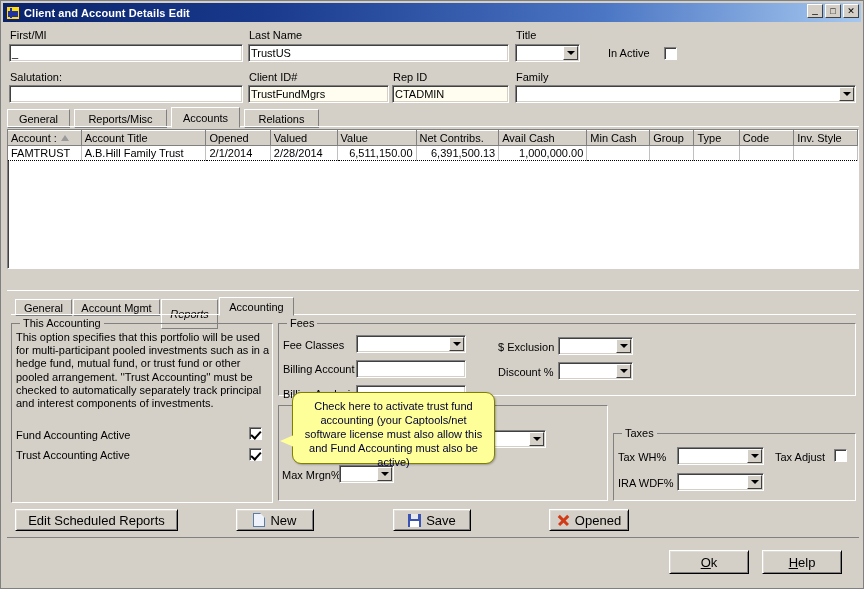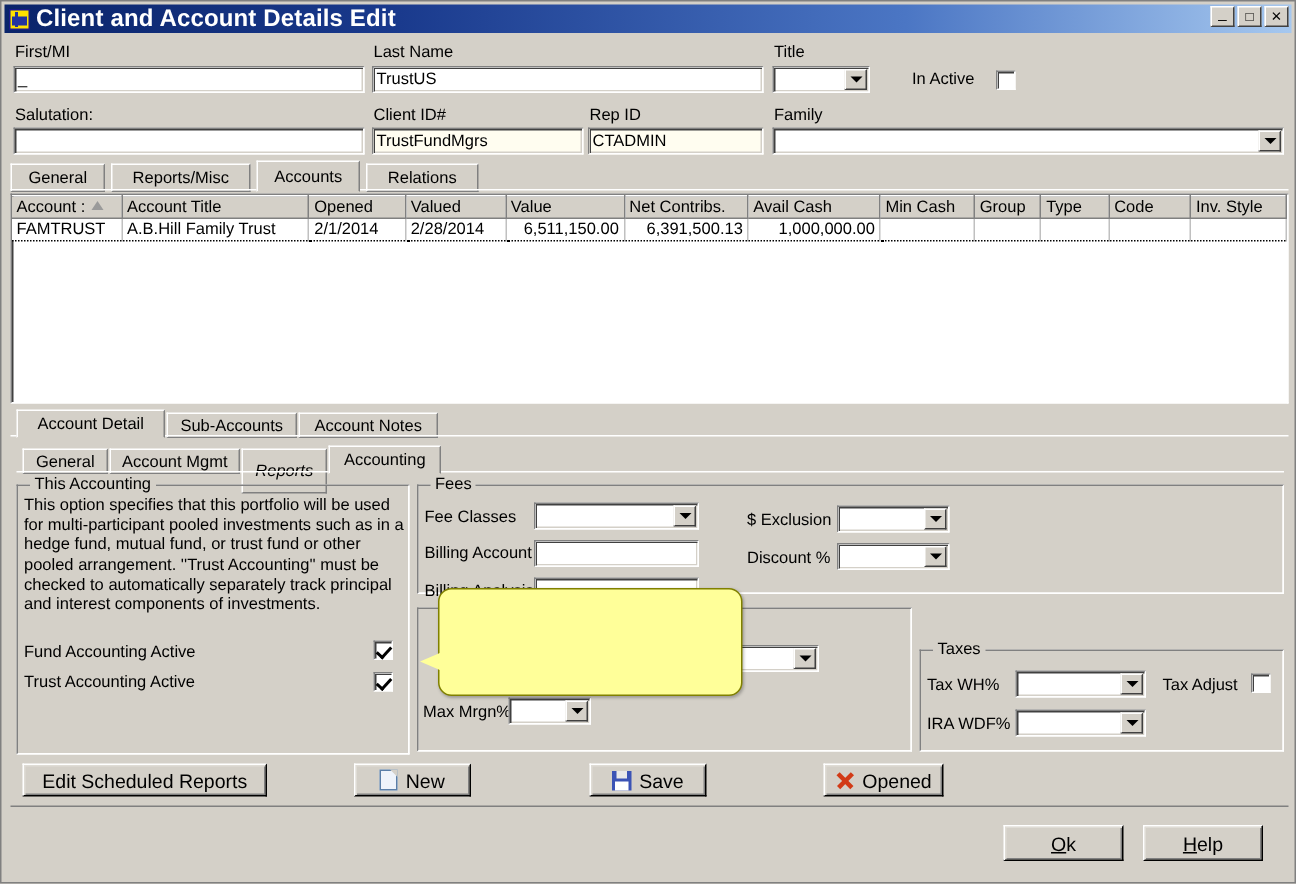--- a/index.html
+++ b/index.html
@@ -30,21 +30,21 @@
   }
   .title-icon:before{
     content:"";position:absolute;left:1px;top:4px;width:10px;height:6px;
     background:#2233a0;
   }
   .title-icon:after{
     content:"";position:absolute;left:3px;top:1px;width:2px;height:10px;
     background:#2233a0;
   }
   .title-text{
-    color:#fff;font-weight:bold;font-size:16px;letter-spacing:.1px;
+    color:#fff;font-weight:bold;font-size:11px;letter-spacing:.1px;
     white-space:nowrap;
   }
   .title-btns{position:absolute;right:2px;top:1px;display:flex;gap:2px;}
   .tbtn{
     width:16px;height:14px;background:#d4d0c8;
     border:1px solid;border-color:#ffffff #404040 #404040 #ffffff;
     position:relative;box-sizing:border-box;cursor:default;
   }
   .tbtn .g{position:absolute;left:0;right:0;top:0;bottom:0;
     display:flex;align-items:center;justify-content:center;
@@ -302,31 +302,20 @@
             <td style="width: 64px;"></td>
             <td style="width: 45px;"></td>
             <td style="width: 47px;"></td>
             <td style="width: 57px;"></td>
             <td style="width: 65px;"></td>
           </tr>
         </tbody>
     </table>
   </div>
 
-  <div class="tabstrip" id="detailTabs" style="left:6px;top:272px;width:852px;height:18px;">
-      <div class="tab sel" style="left: 4px; top: 0px; width: 99px; height: 19px;">
-        <span>Account Detail</span>
-      </div>
-      <div class="tab" style="left: 104px; top: 2px; width: 87px; height: 17px;">
-        <span>Sub-Accounts</span>
-      </div>
-      <div class="tab" style="left: 192px; top: 2px; width: 93px; height: 17px;">
-        <span>Account Notes</span>
-      </div>
-    </div>
   <div class="tabline" style="left:6px;top:289px;width:852px;"></div>
 
   <div class="tabstrip" id="subTabs" style="left:10px;top:296px;width:845px;height:18px;">
       <div class="tab" style="left: 4px; top: 2px; width: 57px; height: 17px;">
         <span>General</span>
       </div>
       <div class="tab" style="left: 62px; top: 2px; width: 87px; height: 17px;">
         <span>Account Mgmt</span>
       </div>
       <div class="tab" style="left: 150px; top: 2px; width: 57px; height: 30px; font-style: italic;">
@@ -412,20 +401,21 @@
   <div class="lbl" style="left:617px;top:476px;">IRA WDF%</div>
   <div class="combo" style="left:676px;top:472px;width:87px;height:18px;">
     <span></span>
     <span class="arrow">
         <i></i>
       </span>
   </div>
 
   <div class="tooltip" style="left:291px;top:391px;width:203px;height:72px;">
     <span class="tail"></span>
+    <span>Check here to activate trust fund accounting (your Captools/net software license must also allow this and Fund Accounting must also be active)</span>
   </div>
 
   <div class="btn" style="left:14px;top:508px;width:163px;height:22px;">
     <span>Edit Scheduled Reports</span>
   </div>
   <div class="btn" style="left:235px;top:508px;width:78px;height:22px;">
     <span class="ic-new"></span>
     <span>New</span>
   </div>
   <div class="btn" style="left:392px;top:508px;width:78px;height:22px;">

